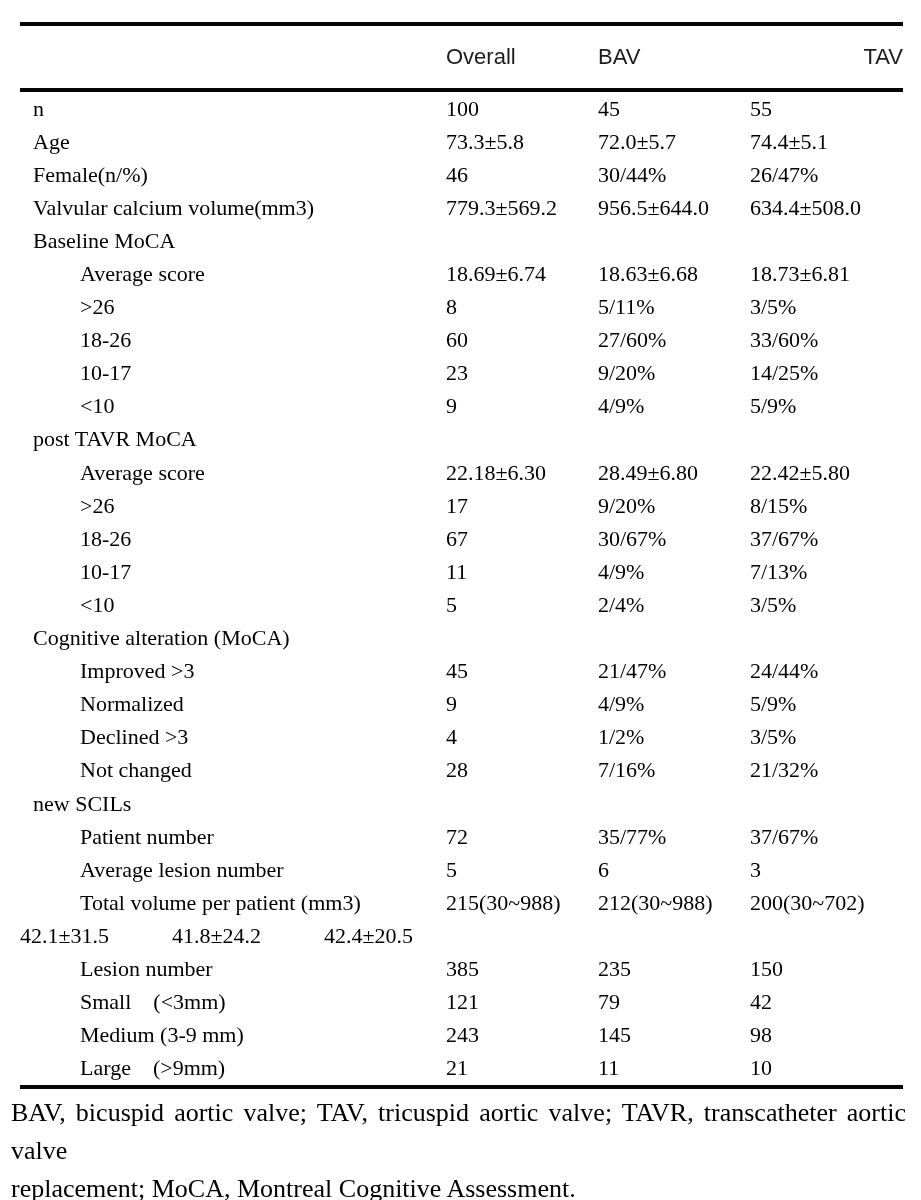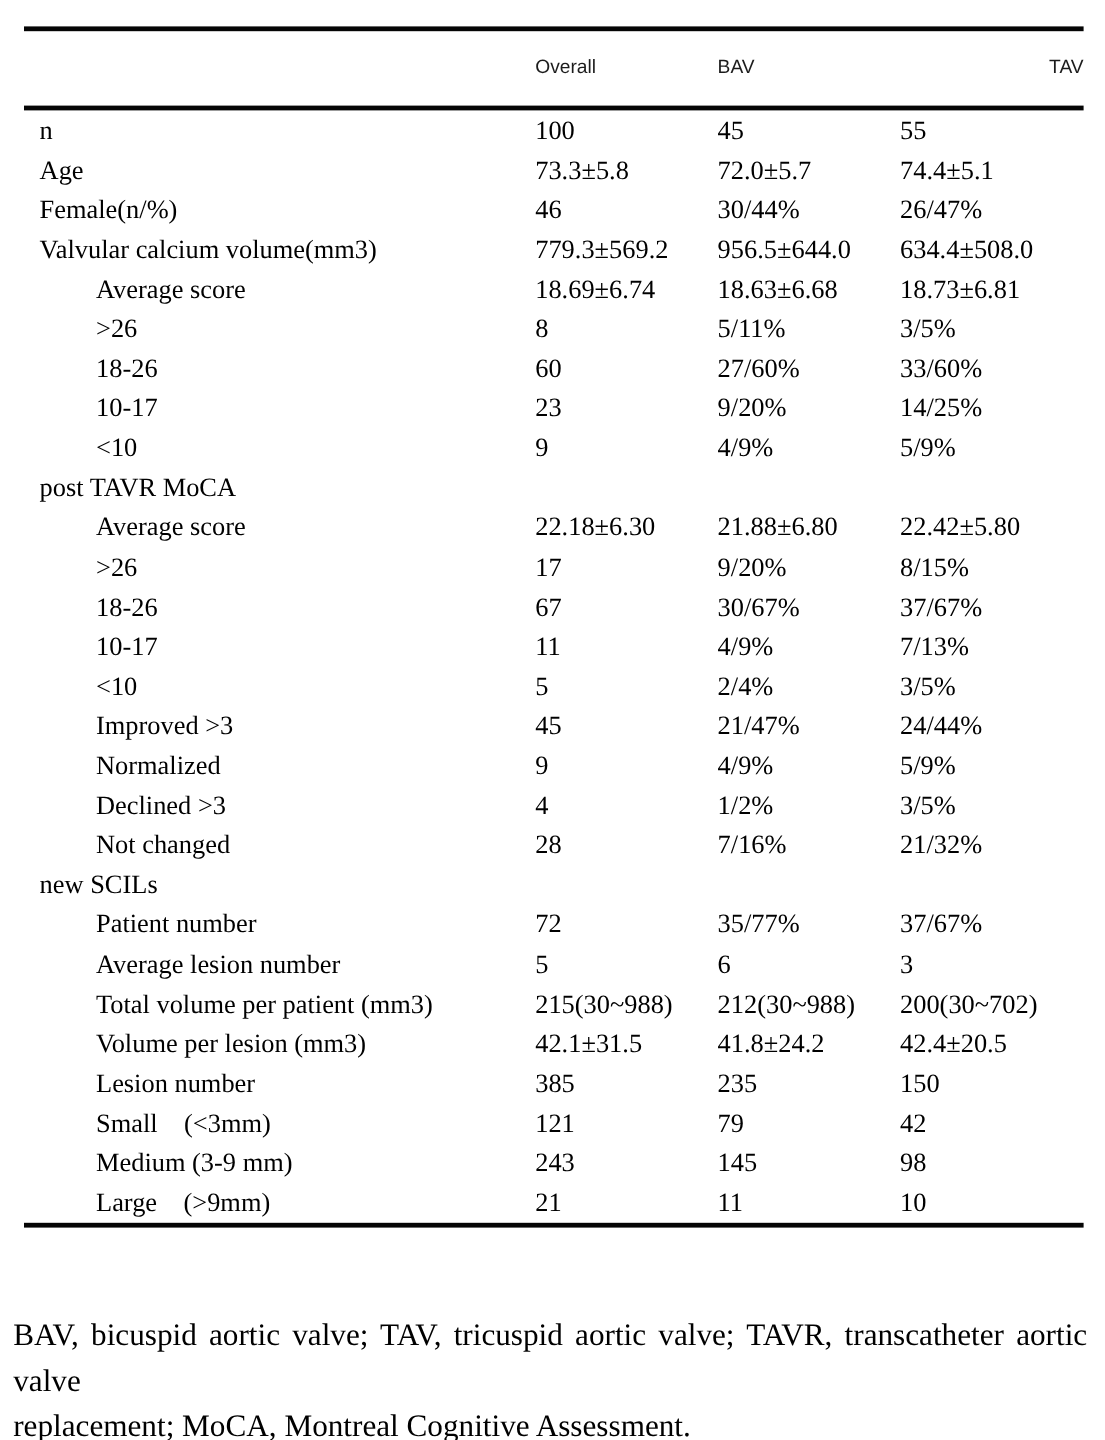--- a/index.html
+++ b/index.html
@@ -11,21 +11,21 @@
     overflow: hidden;
   }
   .page { position: relative; width: 921px; height: 1200px; }
 
   .table-wrap { position: absolute; left: 20px; top: 22px; width: 883px; }
   .rule { height: 4px; background: #050505; }
 
   .header-row {
     display: flex; align-items: center; height: 62px;
     font-family: "Liberation Sans", "DejaVu Sans", sans-serif;
-    font-size: 16px; color: #1c1c1c;
+    font-size: 22px; color: #1c1c1c;
   }
   .hcell.col-label { width: 426px; padding-left: 13px; }
   .hcell.col-val { width: 152px; }
   .hcell.col-val.last { width: 153px; text-align: right; }
 
   .row { display: flex; align-items: center; height: 33.1px; font-size: 22px; }
   .cell { overflow: visible; }
   .cell.label { width: 426px; padding-left: 13px; white-space: pre; }
   .cell.label.indent { padding-left: 60px; }
   .cell.val { width: 152px; white-space: pre; }
@@ -75,20 +75,26 @@
           <div class="cell val">30/44%</div>
           <div class="cell val last">26/47%</div>
         </div>
         <div class="row">
           <div class="cell label">Valvular calcium volume(mm3)</div>
           <div class="cell val">779.3±569.2</div>
           <div class="cell val">956.5±644.0</div>
           <div class="cell val last">634.4±508.0</div>
         </div>
         <div class="row">
+          <div class="cell label">Baseline MoCA</div>
+          <div class="cell val"></div>
+          <div class="cell val"></div>
+          <div class="cell val last"></div>
+        </div>
+        <div class="row">
           <div class="cell label indent">Average score</div>
           <div class="cell val">18.69±6.74</div>
           <div class="cell val">18.63±6.68</div>
           <div class="cell val last">18.73±6.81</div>
         </div>
         <div class="row">
           <div class="cell label indent">&gt;26</div>
           <div class="cell val">8</div>
           <div class="cell val">5/11%</div>
           <div class="cell val last">3/5%</div>
@@ -113,21 +119,21 @@
         </div>
         <div class="row">
           <div class="cell label">post TAVR MoCA</div>
           <div class="cell val"></div>
           <div class="cell val"></div>
           <div class="cell val last"></div>
         </div>
         <div class="row">
           <div class="cell label indent">Average score</div>
           <div class="cell val">22.18±6.30</div>
-          <div class="cell val">21.88±6.80</div>
+          <div class="cell val">28.49±6.80</div>
           <div class="cell val last">22.42±5.80</div>
         </div>
         <div class="row">
           <div class="cell label indent">&gt;26</div>
           <div class="cell val">17</div>
           <div class="cell val">9/20%</div>
           <div class="cell val last">8/15%</div>
         </div>
         <div class="row">
           <div class="cell label indent">18-26</div>
@@ -141,20 +147,26 @@
           <div class="cell val">4/9%</div>
           <div class="cell val last">7/13%</div>
         </div>
         <div class="row">
           <div class="cell label indent">&lt;10</div>
           <div class="cell val">5</div>
           <div class="cell val">2/4%</div>
           <div class="cell val last">3/5%</div>
         </div>
         <div class="row">
+          <div class="cell label">Cognitive alteration (MoCA)</div>
+          <div class="cell val"></div>
+          <div class="cell val"></div>
+          <div class="cell val last"></div>
+        </div>
+        <div class="row">
           <div class="cell label indent">Improved &gt;3</div>
           <div class="cell val">45</div>
           <div class="cell val">21/47%</div>
           <div class="cell val last">24/44%</div>
         </div>
         <div class="row">
           <div class="cell label indent">Normalized</div>
           <div class="cell val">9</div>
           <div class="cell val">4/9%</div>
           <div class="cell val last">5/9%</div>
@@ -189,21 +201,20 @@
           <div class="cell val">6</div>
           <div class="cell val last">3</div>
         </div>
         <div class="row">
           <div class="cell label indent">Total volume per patient (mm3)</div>
           <div class="cell val">215(30~988)</div>
           <div class="cell val">212(30~988)</div>
           <div class="cell val last">200(30~702)</div>
         </div>
         <div class="row">
-          <div class="cell label indent">Volume per lesion (mm3)</div>
           <div class="cell val">42.1±31.5</div>
           <div class="cell val">41.8±24.2</div>
           <div class="cell val last">42.4±20.5</div>
         </div>
         <div class="row">
           <div class="cell label indent">Lesion number</div>
           <div class="cell val">385</div>
           <div class="cell val">235</div>
           <div class="cell val last">150</div>
         </div>

